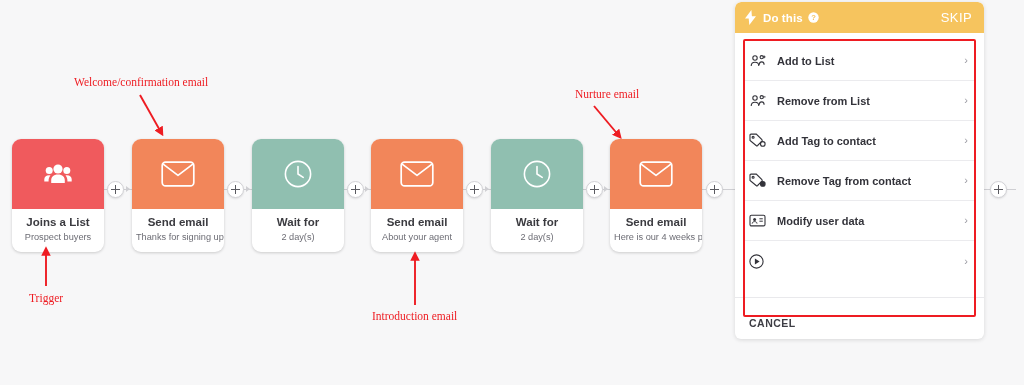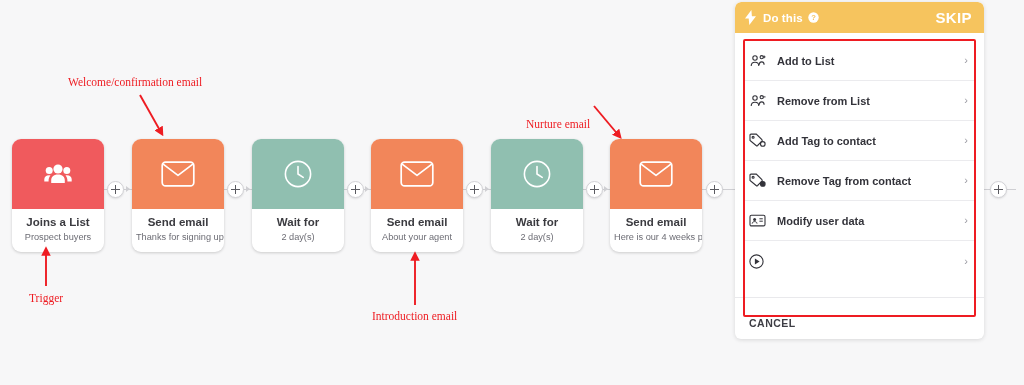--- a/index.html
+++ b/index.html
@@ -72,21 +72,21 @@
   #panel-header {
     height: 31px; background: #f6c45e; display: flex; align-items: center;
     padding: 0 12px 0 10px; flex: 0 0 auto; border-radius: 6px 6px 0 0;
   }
   .bolt-icon { flex: 0 0 auto; margin-right: 7px; display: flex; }
   #panel-title {
     font-size: 11.5px; font-weight: bold; color: #ffffff; letter-spacing: .1px;
   }
   .help-icon { margin-left: 5px; display: flex; }
   #skip-button {
-    margin-left: auto; font-size: 15px; font-weight: bold; color: #ffffff;
+    margin-left: auto; font-size: 13px; font-weight: normal; color: #ffffff;
     letter-spacing: .4px;
   }
   #action-list-wrap {
     flex: 1 1 auto; padding: 8px 10px 0; position: relative;
   }
   #action-list-highlight {
     position: absolute; left: 8px; top: 6px; width: 233px; height: 278px;
     border: 2px solid #ee1c22; border-radius: 2px; pointer-events: none;
   }
   .action-item {
@@ -223,24 +223,24 @@
         <marker id="ah" markerWidth="5" markerHeight="5" refX="3.6" refY="2.5" orient="auto">
           <path d="M0,0 L5,2.5 L0,5 z" fill="#ee1c22"></path>
         </marker>
       </defs>
       <line x1="140" y1="95" x2="162" y2="134" stroke="#ee1c22" stroke-width="1.9" marker-end="url(#ah)"></line>
       <line x1="46" y1="286" x2="46" y2="249" stroke="#ee1c22" stroke-width="1.9" marker-end="url(#ah)"></line>
       <line x1="415" y1="305" x2="415" y2="254" stroke="#ee1c22" stroke-width="1.9" marker-end="url(#ah)"></line>
       <line x1="594" y1="106" x2="620" y2="137" stroke="#ee1c22" stroke-width="1.9" marker-end="url(#ah)"></line>
     </svg>
 
-    <div class="annot-label" style="left:68px;top:76px;">Welcome/confirmation email</div>
+    <div class="annot-label" style="left:74px;top:76px;">Welcome/confirmation email</div>
     <div class="annot-label" style="left:29px;top:292px;">Trigger</div>
     <div class="annot-label" style="left:372px;top:310px;">Introduction email</div>
-    <div class="annot-label" style="left:526px;top:88px;margin-top:30px;">Nurture email</div>
+    <div class="annot-label" style="left:575px;top:88px;">Nurture email</div>
   </div>
 
   <div class="plus-btn" style="left:990px;"></div>
 
   <div id="action-panel">
 
     <div id="panel-header">
       <span class="bolt-icon">
         <svg width="11" height="15" viewBox="0 0 11 15">
             <path d="M6.4 0 0 8.4h3.7L4.3 15 11 6.3H6.9z" fill="#fff"></path>

